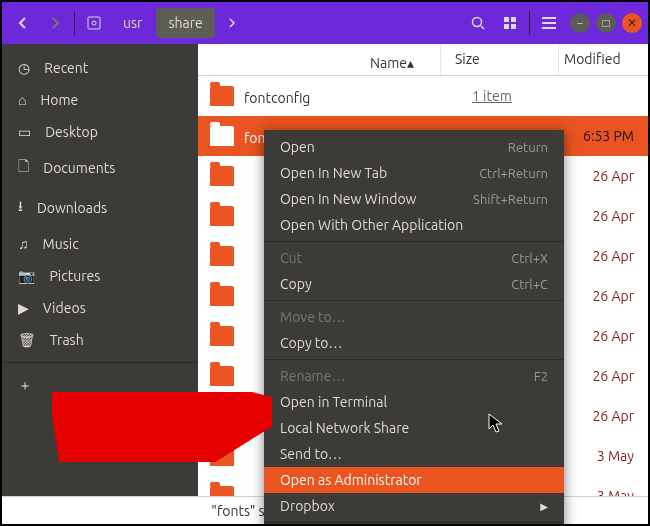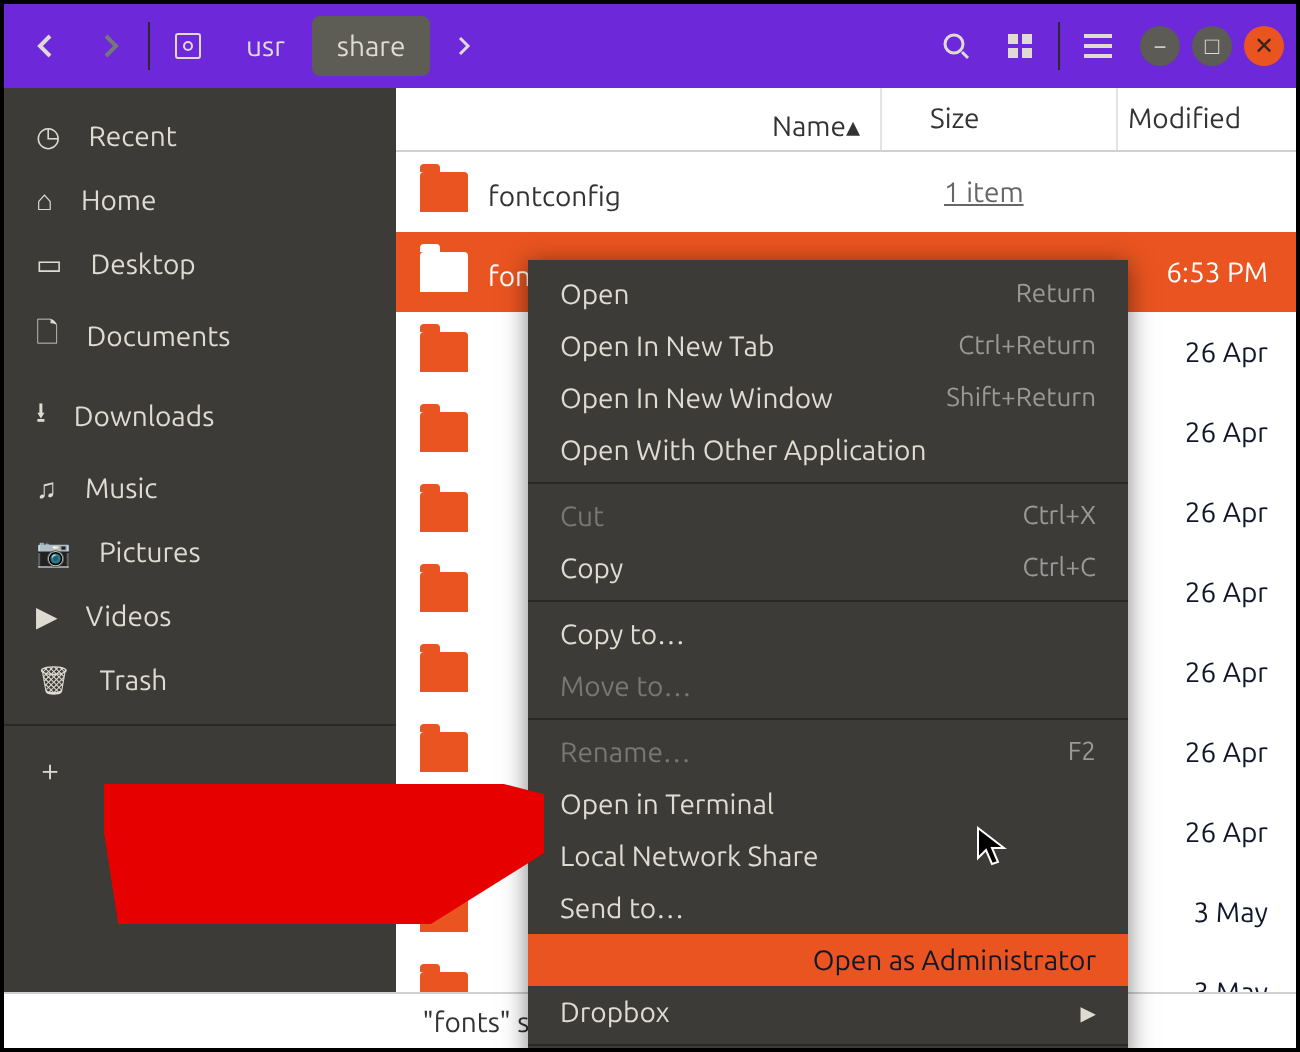--- a/index.html
+++ b/index.html
@@ -16,39 +16,39 @@
   .wctrl { width:20px; height:20px; border-radius:50%; margin-left:4px; display:flex; align-items:center; justify-content:center; color:#3c3b37; font-size:12px; }
   .wctrl.min,.wctrl.max{ background:#5c5b56; color:#dfdbd2;}
   .wctrl.close{ background:#e95420; color:#3c2415;}
   .main { display:flex; height:calc(526px - 42px - 28px - 4px); }
   .sidebar { width:196px; background:#3c3b37; color:#dfdbd2; padding-top:8px; }
   .side-item { display:flex; align-items:center; gap:14px; padding:8px 16px; font-size:14px; }
   .side-item.sep { border-top:1px solid #2a2926; margin-top:6px; padding-top:14px;}
   .content { flex:1; background:#fff; position:relative; display:flex; flex-direction:column; }
   .cols { display:flex; height:32px; border-bottom:1px solid #d0d0d0; font-size:14px; color:#333; }
   .col-name { flex:1; padding:19px 10px; display:flex; align-items:center; justify-content:flex-end;}
-  .col-size { width:86px; padding:7px 24px; border-left:1px solid #e4e4e4;}
+  .col-size { width:86px; padding:7px 14px; border-left:1px solid #e4e4e4;margin-left:16px;}
   .col-mod { width:90px; padding:7px 5px; border-left:1px solid #e4e4e4;margin-left:32px;}
   .rows { flex:1; overflow:hidden; }
   .row { display:flex; align-items:center; height:40px; font-size:14px; color:#333; }
   .row .nm { flex:1; display:flex; align-items:flex-end; gap:10px; padding-left:12px; }
   .row .sz { width:86px; color:#666;text-decoration:underline; }
-  .row .md { width:90px; color:#0f172a; text-align:right; padding-right:14px;}
+  .row .md { width:90px; color:#7f1d1d; text-align:right; padding-right:14px;}
   .row.sel { background:#e95420; color:#fff; }
-  .row.sel .sz,.row.sel .md{ color:#ffffff; }
+  .row.sel .sz,.row.sel .md{ color:#0f172a; }
   .folder-ic { width:24px; height:20px; background:#e95420; border-radius:2px 2px 0 0; position:relative; }
   .folder-ic::before{content:"";position:absolute;top:-4px;left:0;width:10px;height:4px;background:#e95420;border-radius:2px 2px 0 0;}
   .row.sel .folder-ic{ background:#fff;}
   .row.sel .folder-ic::before{ background:#fff;}
   .statusbar { height:28px; background:#fff; border-top:1px solid #d0d0d0; display:flex; align-items:center; justify-content:center; font-size:14px; color:#333;}
   
   .ctx { position:absolute; left:262px; top:128px; width:300px; background:#3c3b37; color:#dfdbd2; box-shadow:0 2px 12px rgba(0,0,0,0.5); z-index:50; padding:4px 0;}
   .ctx-item { display:flex; justify-content:space-between; align-items:center; padding:5px 16px; font-size:14px; }
   .ctx-item.disabled { color:#777; }
-  .ctx-item.hover { background:#e95420; color:#0f172a;justify-content:flex-end; }
+  .ctx-item.hover { background:#e95420; color:#ffffff; }
   .ctx-sep { height:1px; background:#2a2926; margin:3px 0; }
   .ctx-item .accel { color:#999; font-size:13px;}
   .subarrow{ font-size:10px;}
   
   .arrow { position:absolute; left:50px; top:390px; z-index:60; pointer-events:none;}
   .cursor { position:absolute; left:486px; top:411px; z-index:70; pointer-events:none;}
   svg { display:block; }
 </style>
 </head>
 <body>
@@ -275,25 +275,25 @@
   <div class="ctx-sep"></div>
   <div class="ctx-item disabled">
       <span>Cut</span>
       <span class="accel">Ctrl+X</span>
     </div>
   <div class="ctx-item">
       <span>Copy</span>
       <span class="accel">Ctrl+C</span>
     </div>
   <div class="ctx-sep"></div>
-  <div class="ctx-item">
-      <span>Copy to…</span>
-    </div>
   <div class="ctx-item disabled">
       <span>Move to…</span>
+    </div>
+  <div class="ctx-item">
+      <span>Copy to…</span>
     </div>
   <div class="ctx-sep"></div>
   <div class="ctx-item disabled">
       <span>Rename…</span>
       <span class="accel">F2</span>
     </div>
   <div class="ctx-item">
       <span>Open in Terminal</span>
     </div>
   <div class="ctx-item">

